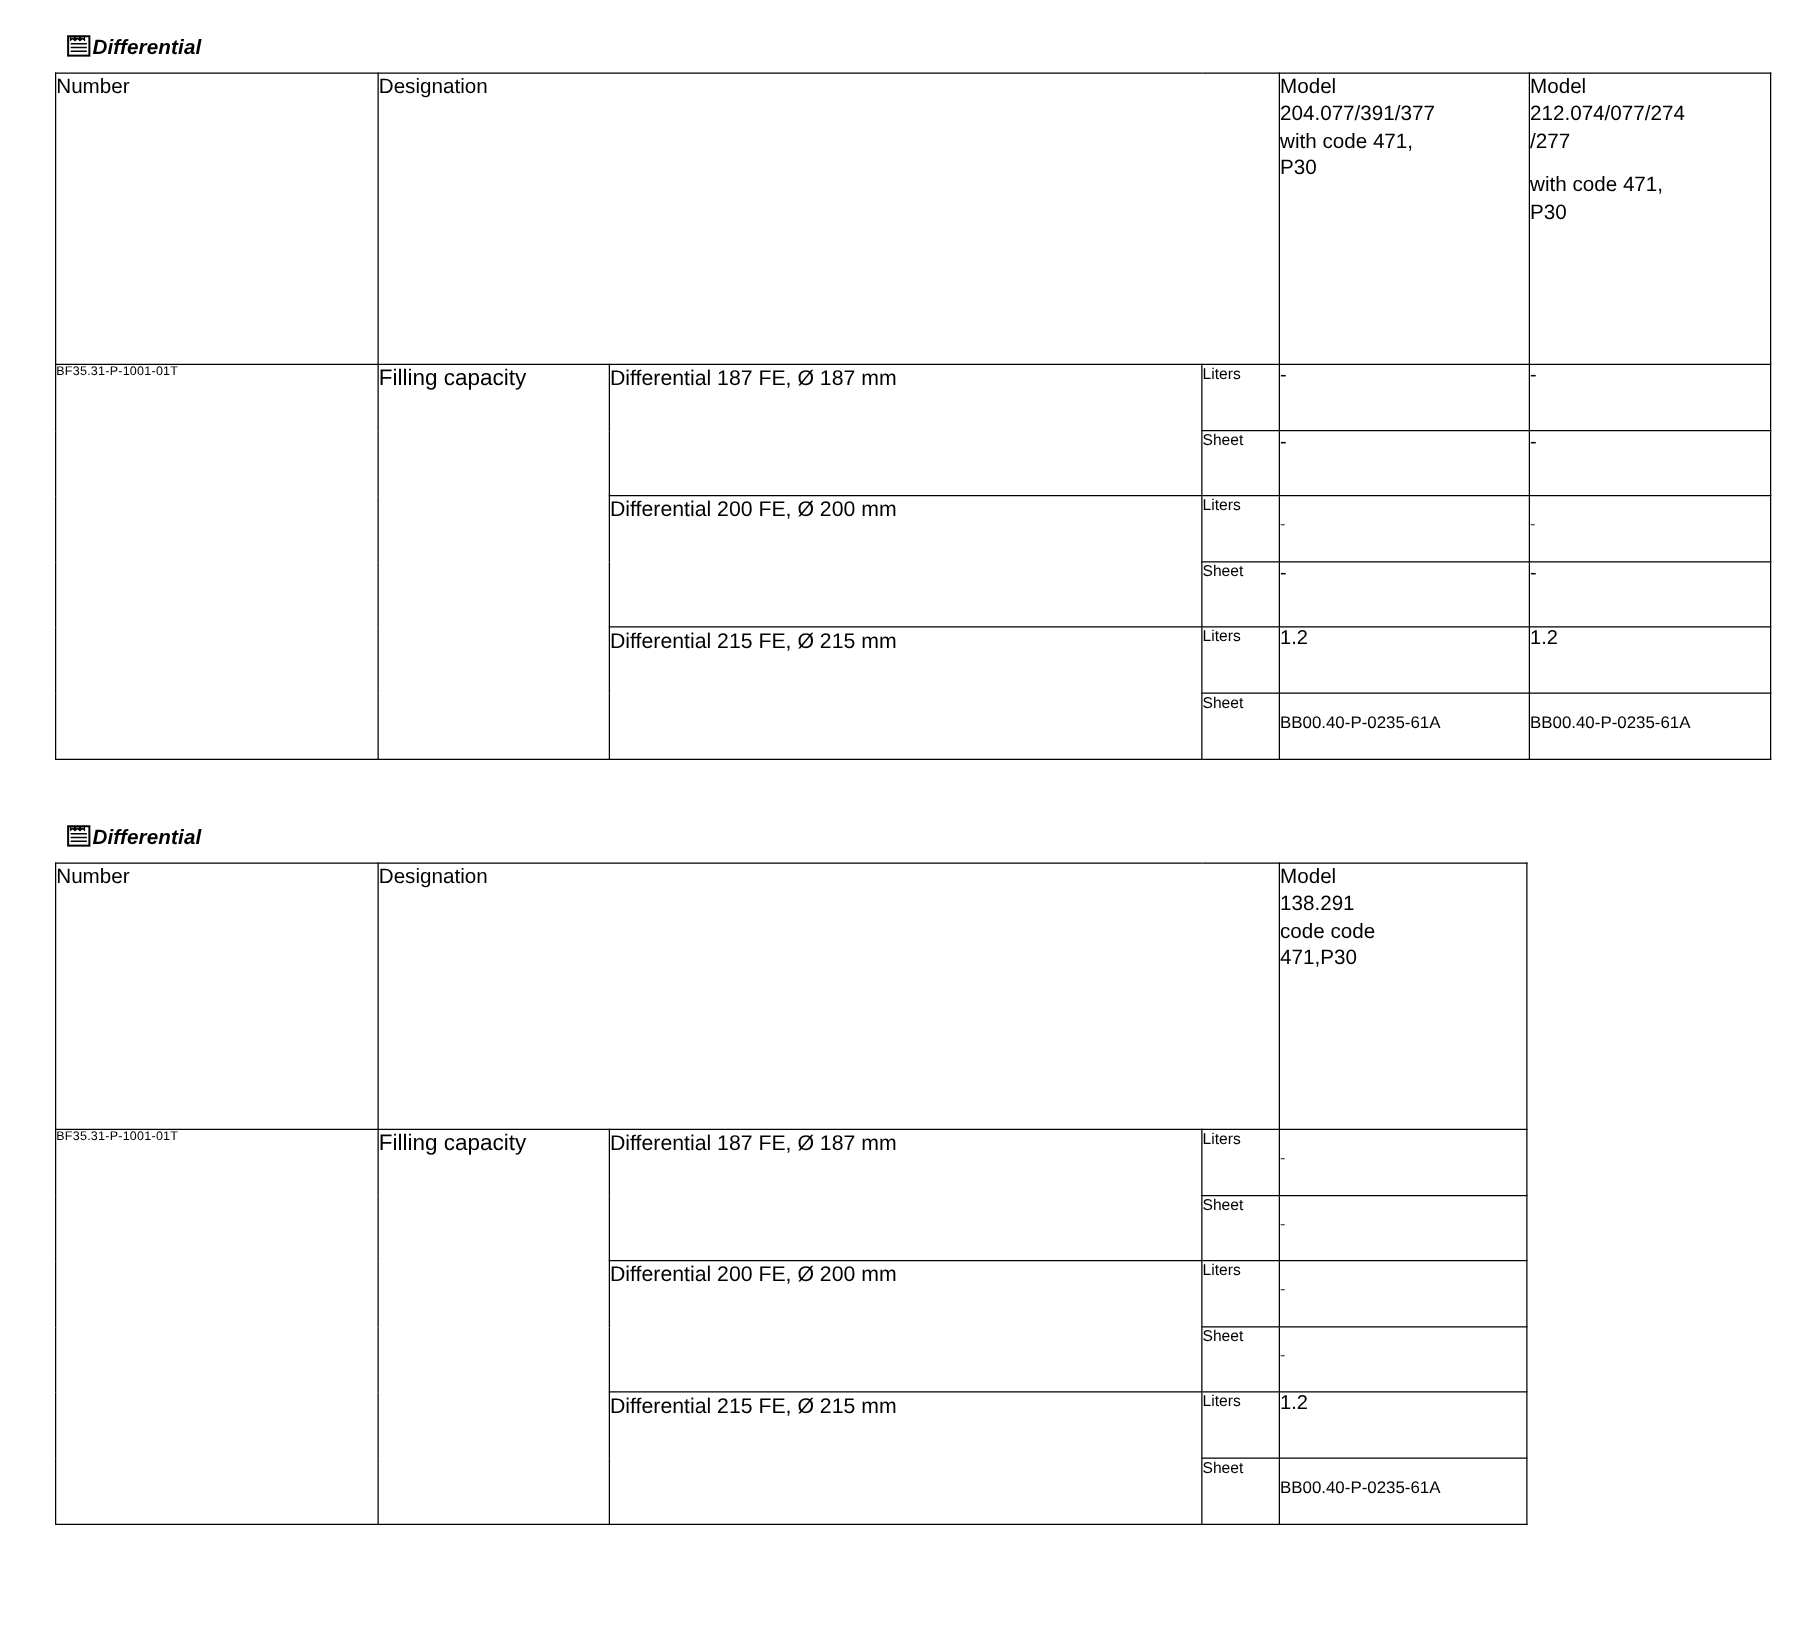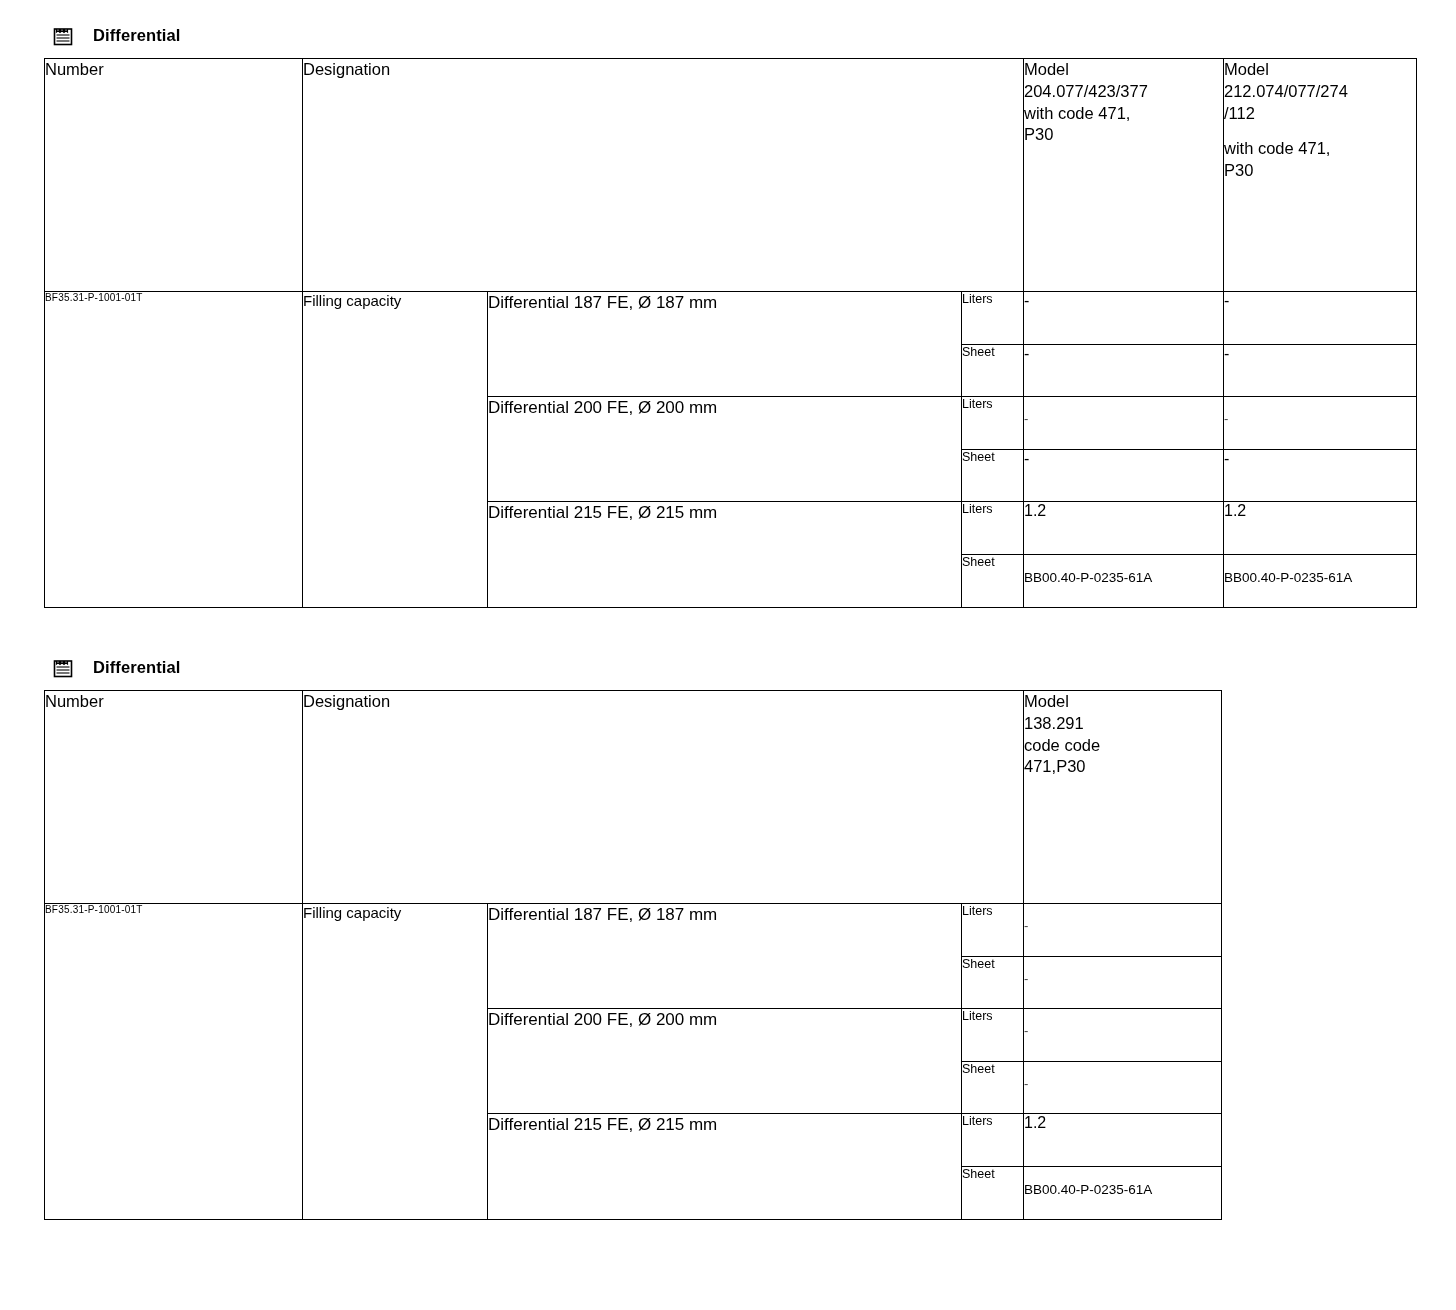--- a/index.html
+++ b/index.html
@@ -16,23 +16,24 @@
     overflow: hidden;
   }
   .page {
     padding: 18px 36px 0 44px;
     box-sizing: border-box;
   }
 
   
   .section-head {
     display: flex;
-    align-items: flex-start;
-    gap: 19px;
+    align-items: flex-end;
+    gap: 0;
     margin: 8px 0 10px 8px;
+    font-style: italic;
   }
   .book-icon {
     width: 22px;
     height: 22px;
     flex: 0 0 auto;
     display: block;
   }
   .section-title {
     font-size: 16.5px;
     font-weight: bold;
@@ -64,21 +65,21 @@
   .hdr-tall2 { height: 212px; }
   .hdr-gap { margin-top: 14px; }
 
   .cell-number {
     font-size: 10px;
     padding: 14px 0 0 12px;
     letter-spacing: 0.2px;
     font-family: "Liberation Sans", sans-serif;
   }
   .cell-desig {
-    font-size: 15px;
+    font-size: 18px;
     padding: 14px 0 0 16px;
   }
   .cell-variant {
     font-size: 17px;
     padding: 12px 0 0 16px;
     line-height: 1.3;
   }
   .cell-unit {
     font-size: 12.5px;
     padding: 13px 10px 0 10px;
@@ -130,28 +131,28 @@
       <col style="width:62px">
       <col style="width:200px">
       <col style="width:193px">
     </colgroup>
     <tbody>
       <tr>
         <td class="hdr hdr-tall">Number</td>
         <td class="hdr hdr-tall" colspan="3">Designation</td>
         <td class="hdr hdr-tall">
           <div>Model</div>
-          <div>204.077/423/377</div>
+          <div>204.077/391/377</div>
           <div>with code 471,</div>
           <div>P30</div>
         </td>
         <td class="hdr hdr-tall">
           <div>Model</div>
           <div>212.074/077/274</div>
-          <div>/112</div>
+          <div>/277</div>
           <div class="hdr-gap">with code 471,</div>
           <div>P30</div>
         </td>
       </tr>
 
       <tr class="row-h">
         <td rowspan="6" class="cell-number">BF35.31-P-1001-01T</td>
         <td rowspan="6" class="cell-desig">Filling capacity</td>
         <td rowspan="2" class="cell-variant">Differential 187 FE, Ø 187 mm</td>
         <td class="cell-unit">Liters</td>

